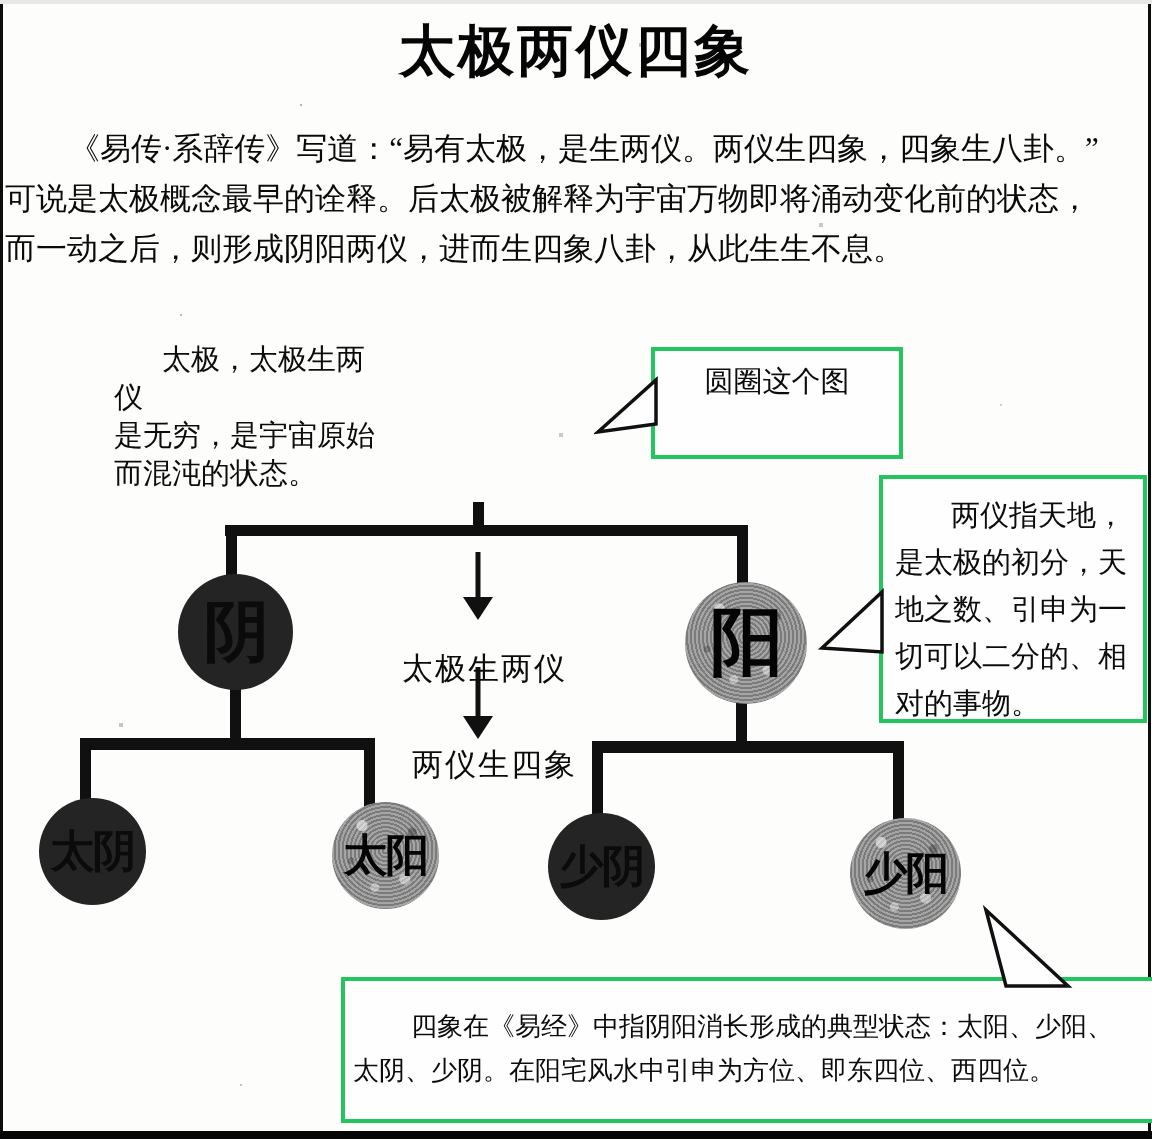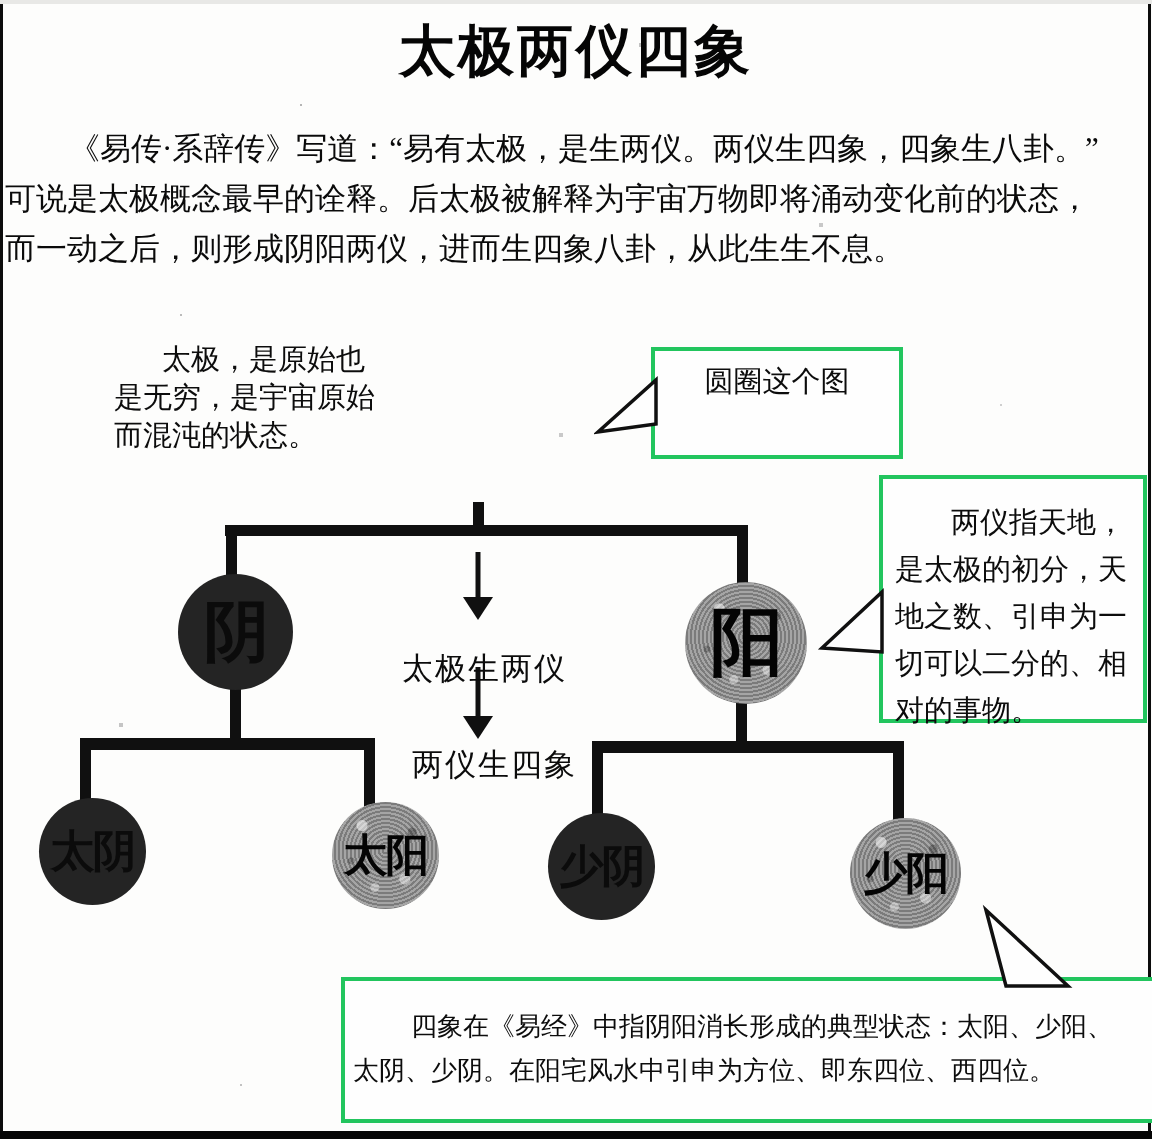--- a/index.html
+++ b/index.html
@@ -26,21 +26,21 @@
   
   .hand{font-family:"Liberation Serif","DejaVu Serif",serif; color:#0c0c0c;}
 
   .taiji-note{position:absolute; left:114px; top:336px; width:270px; font-size:29px; line-height:38px;}
   .taiji-note .ln.first{text-indent:48px;}
 
   .callout{
     position:absolute; background:#fefefe; border:4px solid #22c55e; box-sizing:border-box; z-index:2;
   }
   .bubble-circle{left:651px; top:343px; width:252px; height:112px; font-size:29px; line-height:46px; text-align:center; padding-top:7px;}
-  .callout-liangyi{left:879px; top:471px; width:268px; height:248px; font-size:29px; line-height:47px; padding:20px 6px 0 12px;}
+  .callout-liangyi{left:879px; top:471px; width:268px; height:248px; font-size:29px; line-height:47px; padding:13px 6px 0 12px;}
   .callout-liangyi .ln.first{text-indent:56px;}
   .callout-sixiang{left:341px; top:973px; width:937px; height:146px; font-size:26px; line-height:44px; padding-top:24px;}
   .callout-sixiang .ln{white-space:nowrap;}
   .callout-sixiang .ln.first{text-indent:66px;}
   .callout-sixiang .ln.second{text-indent:8px;}
 
   .tail{position:absolute; z-index:3;}
 
   
   .conn{position:absolute; background:#101010; z-index:1;}
@@ -93,21 +93,21 @@
 
   <div class="title">太极两仪四象</div>
 
   <div class="intro">
     <div class="ln first">《易传·系辞传》写道：“易有太极，是生两仪。两仪生四象，四象生八卦。”</div>
     <div class="ln">可说是太极概念最早的诠释。后太极被解释为宇宙万物即将涌动变化前的状态，</div>
     <div class="ln">而一动之后，则形成阴阳两仪，进而生四象八卦，从此生生不息。</div>
   </div>
 
   <div class="taiji-note hand">
-    <div class="ln first">太极，是原始也</div>
+    <div class="ln first">太极，太极生两仪</div>
     <div class="ln">是无穷，是宇宙原始</div>
     <div class="ln">而混沌的状态。</div>
   </div>
 
   <div class="callout bubble-circle hand">
     <div class="ln">圆圈这个图</div>
   </div>
   <svg class="tail" style="left:594px;top:370px;" width="66" height="66">
     <polygon points="62,6 62,50 4,58" fill="#fefefe" stroke="#101010" stroke-width="3.5"></polygon>
   </svg>

